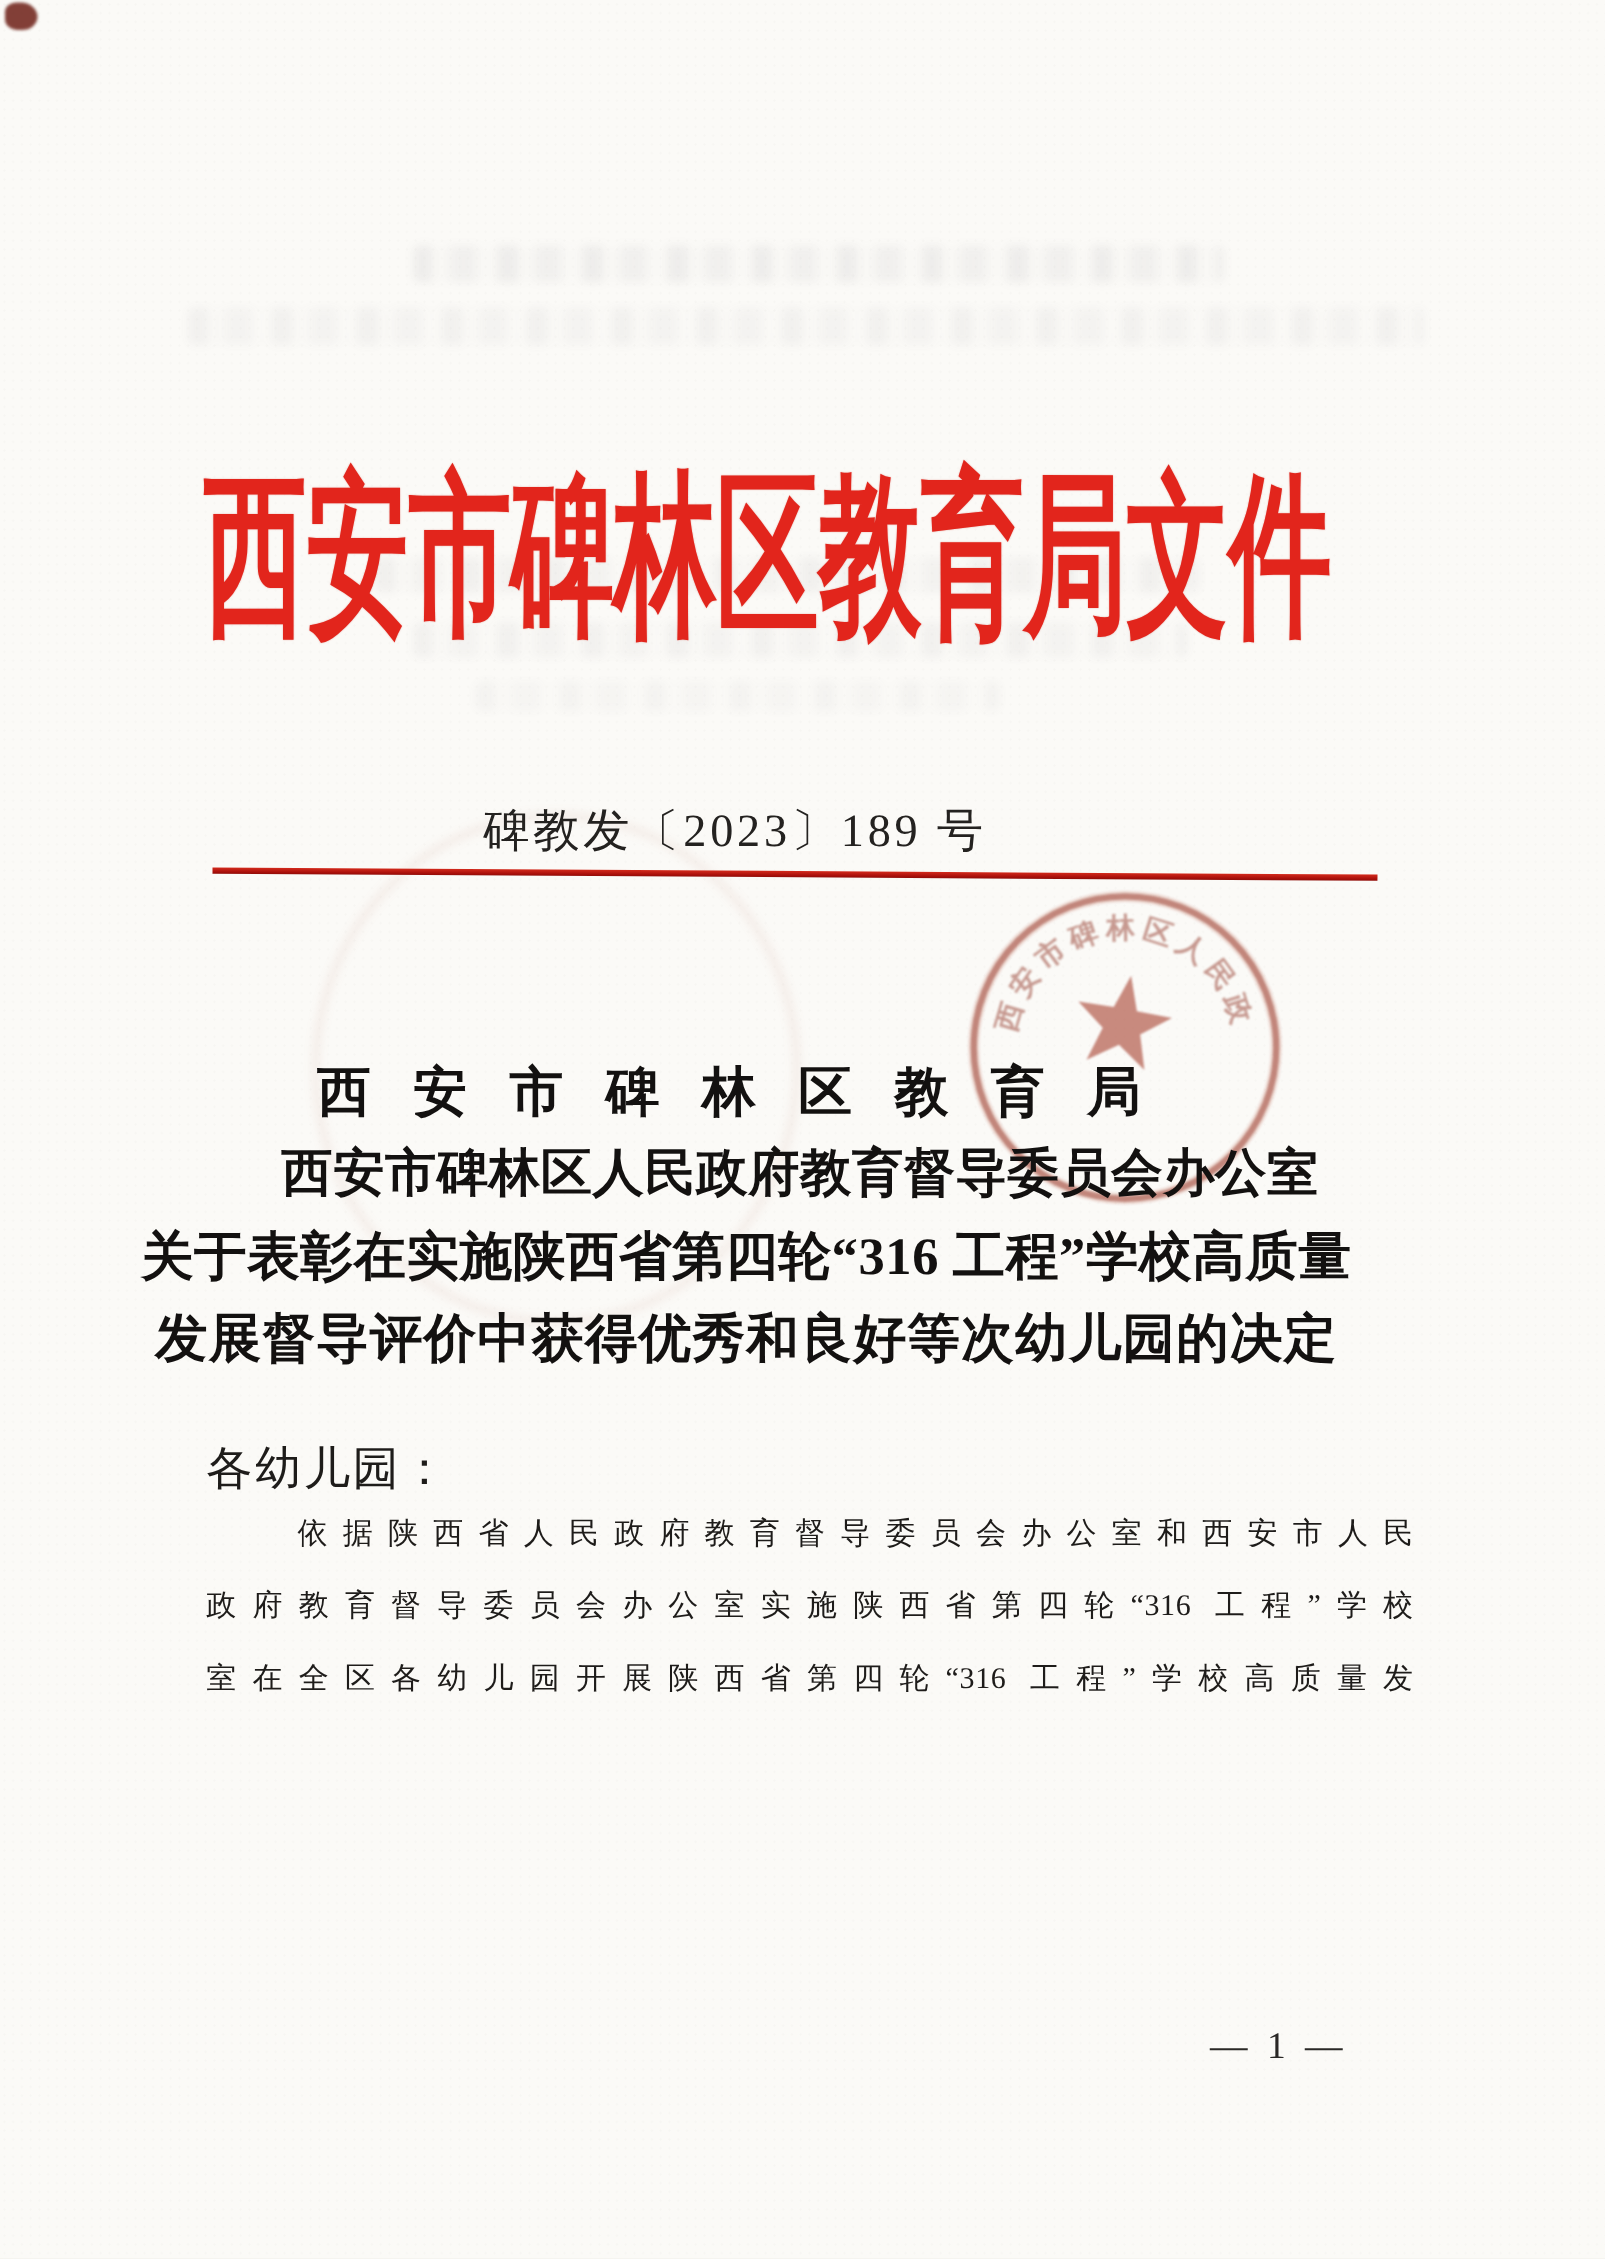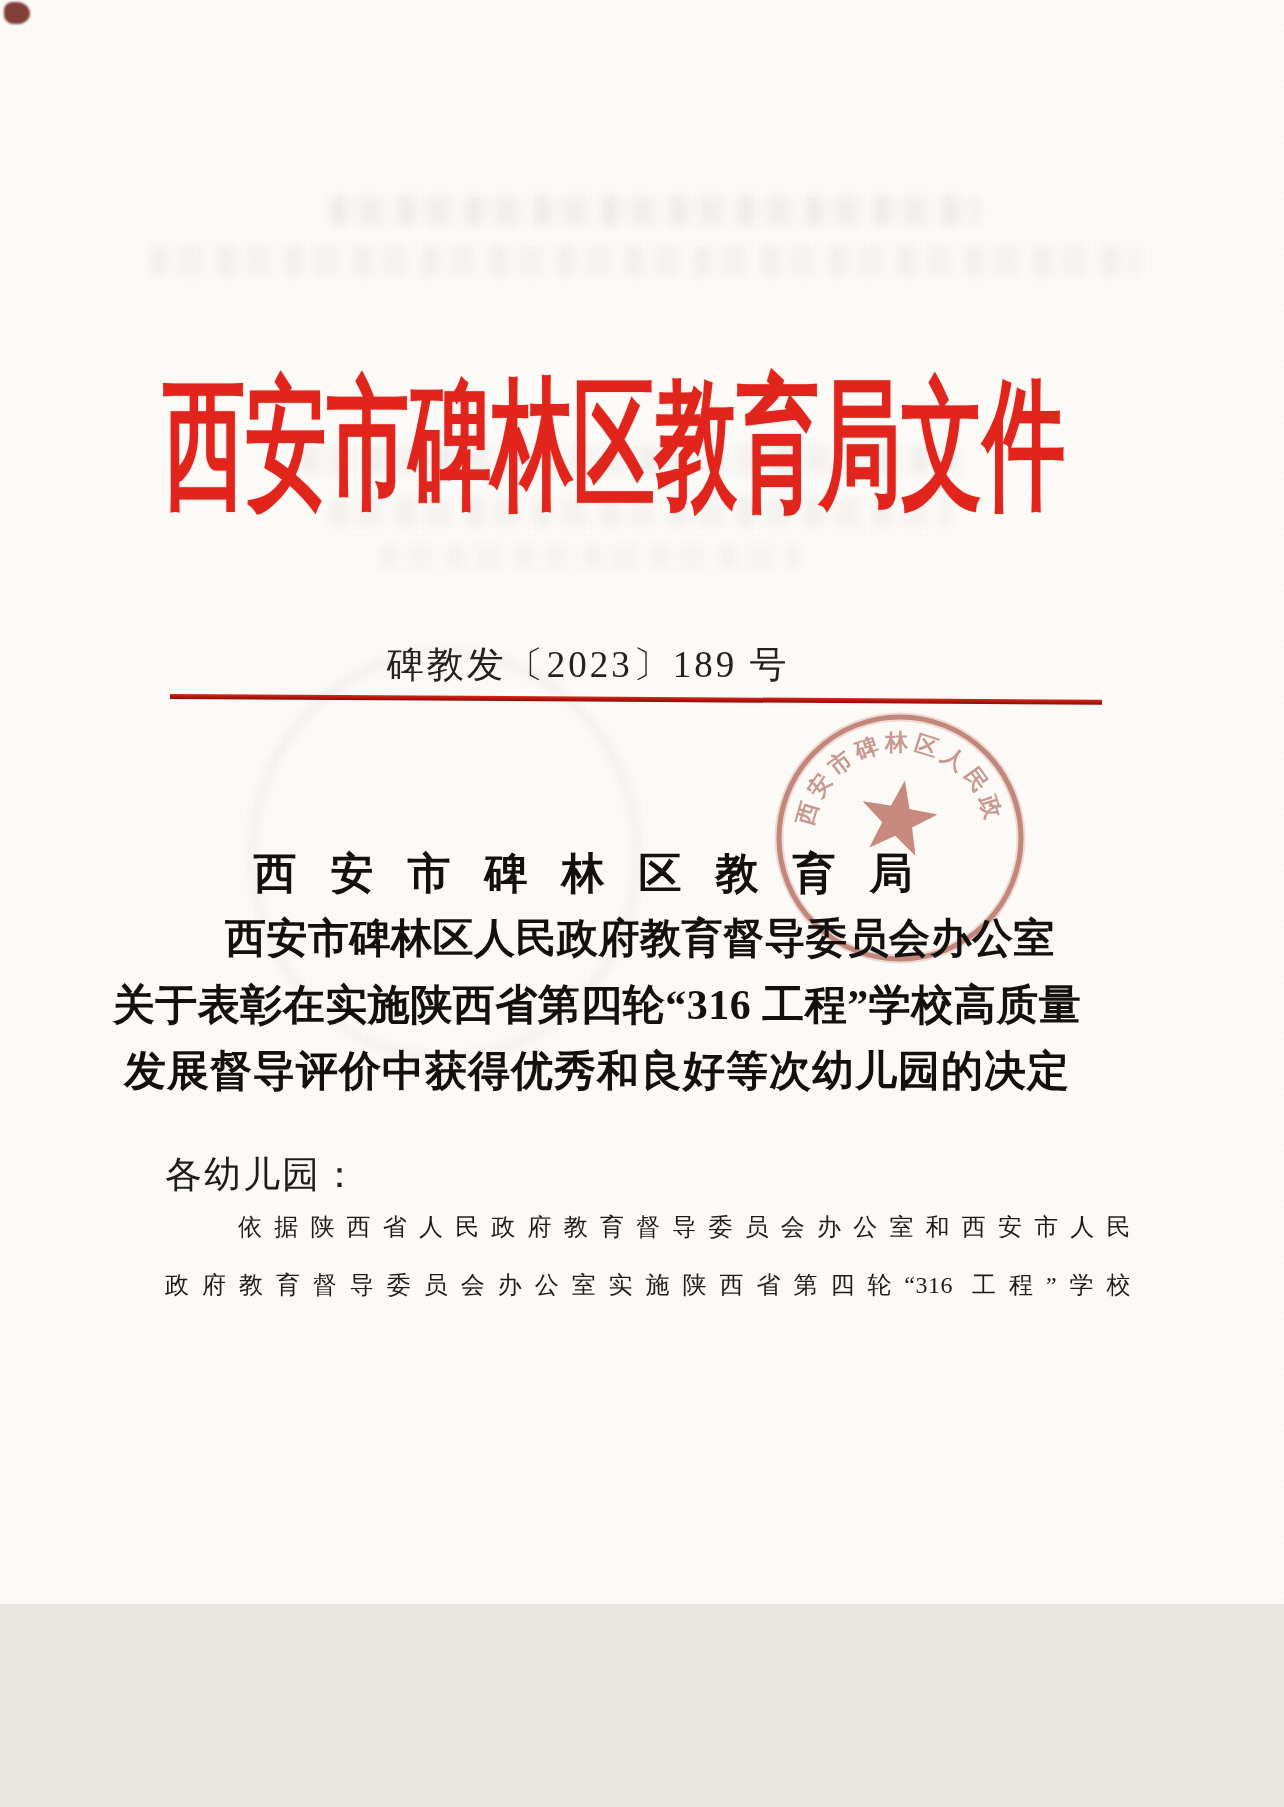--- a/index.html
+++ b/index.html
@@ -4,21 +4,21 @@
 <style>
   html,body{margin:0;padding:0;}
   body{
     width:1284px;height:1807px;
     background:#e9e7e2;
     font-family:"Liberation Serif", serif;
     overflow:hidden;
   }
   .page{
     position:relative;
-    width:1284px;height:1604px;
+    width:1284px;height:1807px;
     background:#fbfaf7;
     background-image:radial-gradient(rgba(60,55,45,0.018) 1px, transparent 1px);
     background-size:7px 7px;
     overflow:hidden;
     text-decoration:underline;
   }
   
   .ghost{
     position:absolute;
     background-image:repeating-linear-gradient(90deg,
@@ -146,17 +146,18 @@
   <div class="heading h1">西安市碑林区教育局</div>
   <div class="heading h2">西安市碑林区人民政府教育督导委员会办公室</div>
   <div class="heading h3">关于表彰在实施陕西省第四轮“316 工程”学校高质量</div>
   <div class="heading h4">发展督导评价中获得优秀和良好等次幼儿园的决定</div>
 
   <div class="salutation">各幼儿园：</div>
 
   <div class="para">
     <div class="line indent">依据陕西省人民政府教育督导委员会办公室和西安市人民</div>
     <div class="line">政府教育督导委员会办公室实施陕西省第四轮“316 工程”学校</div>
+    <div class="line">室在全区各幼儿园开展陕西省第四轮“316 工程”学校高质量发</div>
   </div>
 
   <div class="page-number">— 1 —</div>
 
 </div>
 
 </body></html>

